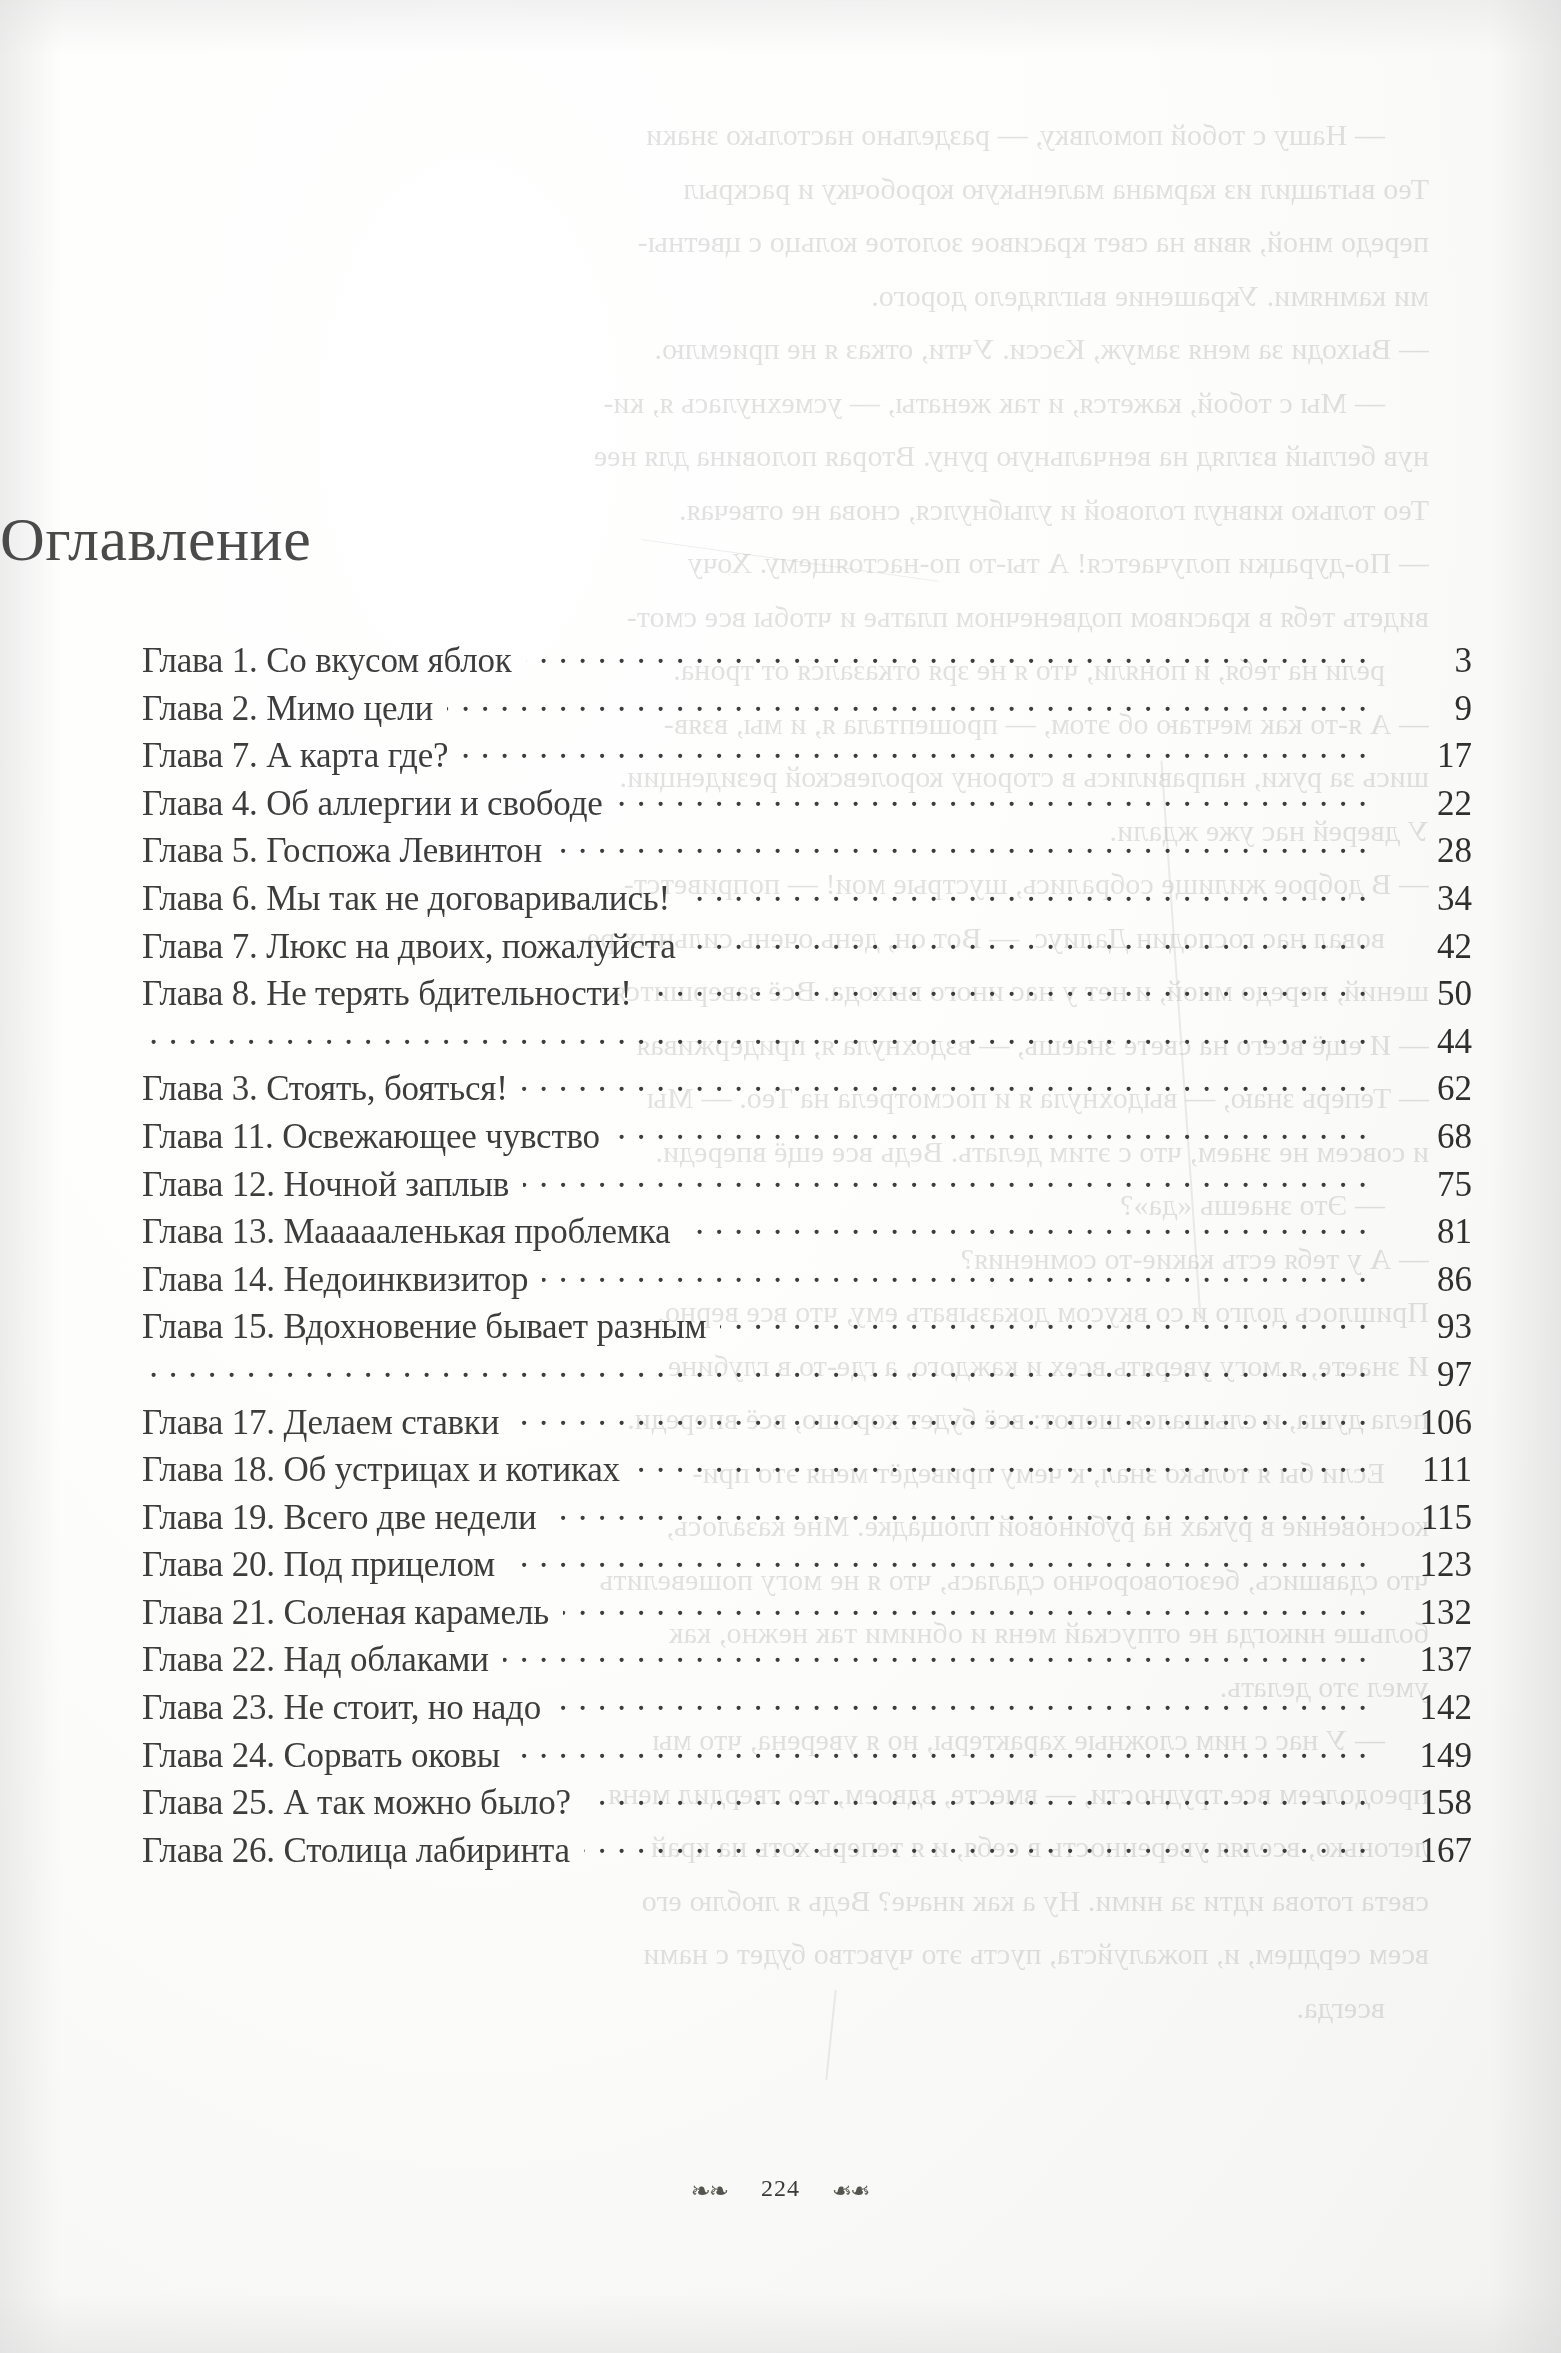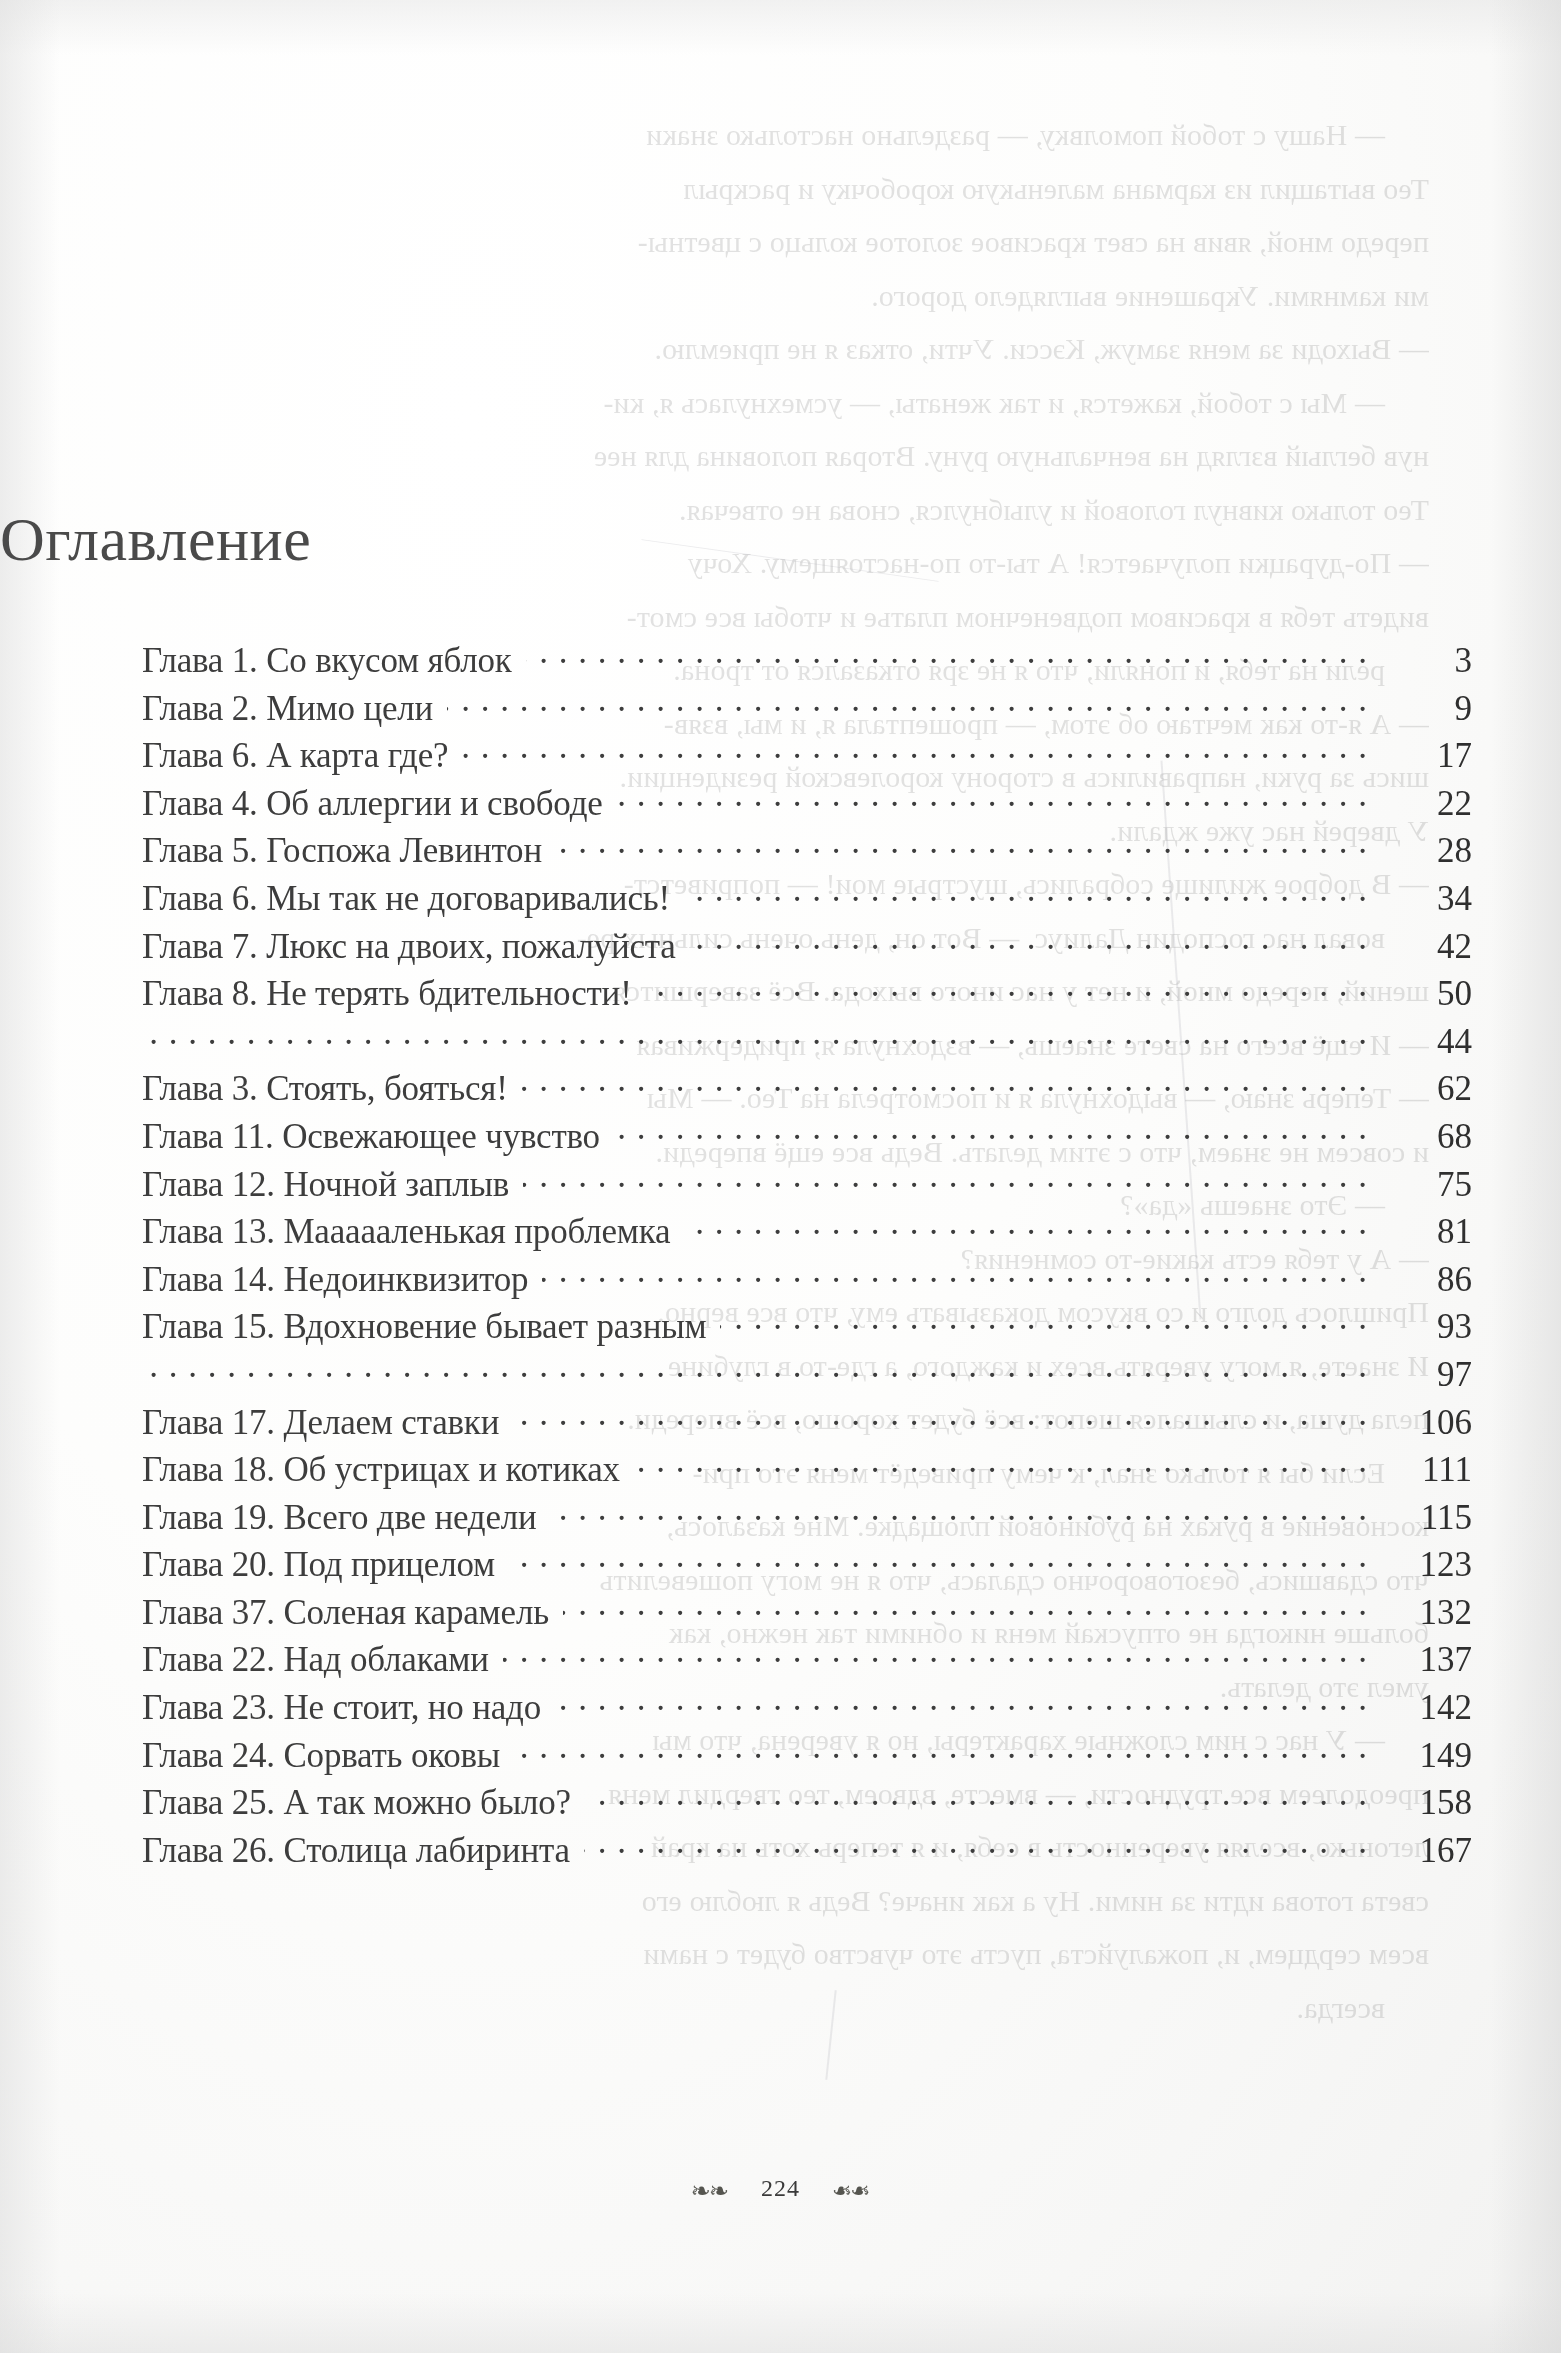--- a/index.html
+++ b/index.html
@@ -225,21 +225,21 @@
           <span class="toc-label">Глава 1. Со вкусом яблок</span>
           <span class="toc-leader"></span>
           <span class="toc-page">3</span>
         </div>
         <div class="toc-row">
           <span class="toc-label">Глава 2. Мимо цели</span>
           <span class="toc-leader"></span>
           <span class="toc-page">9</span>
         </div>
         <div class="toc-row">
-          <span class="toc-label">Глава 6. А карта где?</span>
+          <span class="toc-label">Глава 7. А карта где?</span>
           <span class="toc-leader"></span>
           <span class="toc-page">17</span>
         </div>
         <div class="toc-row">
           <span class="toc-label">Глава 4. Об аллергии и свободе</span>
           <span class="toc-leader"></span>
           <span class="toc-page">22</span>
         </div>
         <div class="toc-row">
           <span class="toc-label">Глава 5. Госпожа Левинтон</span>
@@ -313,21 +313,21 @@
           <span class="toc-label">Глава 19. Всего две недели</span>
           <span class="toc-leader"></span>
           <span class="toc-page">115</span>
         </div>
         <div class="toc-row">
           <span class="toc-label">Глава 20. Под прицелом</span>
           <span class="toc-leader"></span>
           <span class="toc-page">123</span>
         </div>
         <div class="toc-row">
-          <span class="toc-label">Глава 37. Соленая карамель</span>
+          <span class="toc-label">Глава 21. Соленая карамель</span>
           <span class="toc-leader"></span>
           <span class="toc-page">132</span>
         </div>
         <div class="toc-row">
           <span class="toc-label">Глава 22. Над облаками</span>
           <span class="toc-leader"></span>
           <span class="toc-page">137</span>
         </div>
         <div class="toc-row">
           <span class="toc-label">Глава 23. Не стоит, но надо</span>

